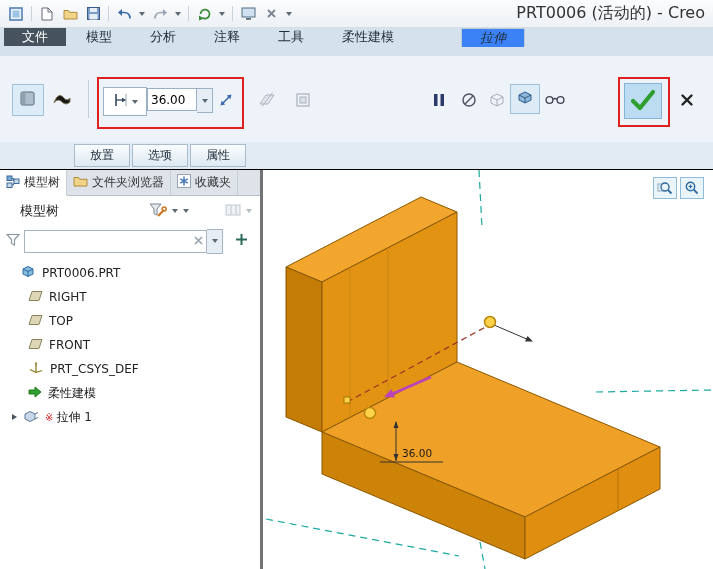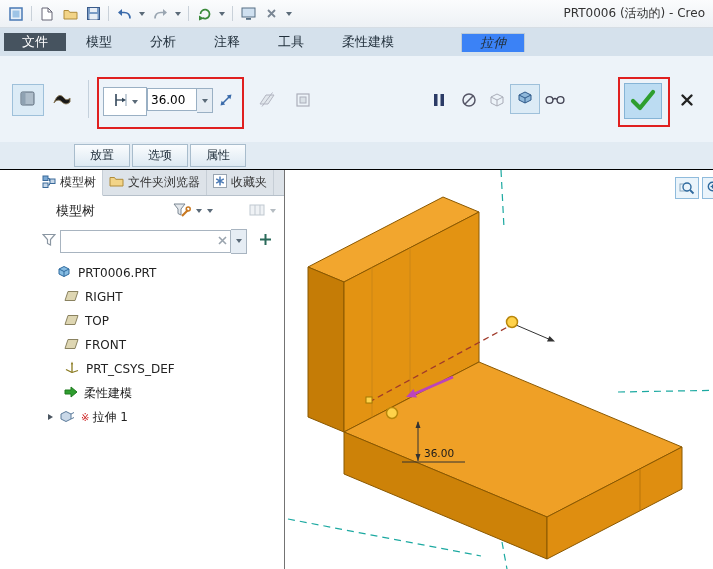--- a/index.html
+++ b/index.html
@@ -4,23 +4,23 @@
 <style>
   html,body{margin:0;padding:0;}
   .app{position:relative;width:713px;height:569px;overflow:hidden;background:#fff;
        font-family:"DejaVu Sans","Liberation Sans",sans-serif;font-size:12px;color:#222;}
   
   .titlebar{height:27px;background:linear-gradient(#fbfcfd,#edf1f5);border-bottom:1px solid #d6dde4;
             display:flex;align-items:center;padding:0 8px;gap:7px;}
   .tb-ic{display:inline-flex;align-items:center;justify-content:center;width:16px;height:16px;}
   .tb-sep{width:1px;height:15px;background:#c9d1d9;}
   .chev{width:0;height:0;border-left:3px solid transparent;border-right:3px solid transparent;border-top:4px solid #5a6a78;display:inline-block;}
-  .tb-title{margin-left:auto;font-size:12px;color:#333;white-space:nowrap;padding-left:24px;}
+  .tb-title{margin-left:auto;font-size:16px;color:#333;white-space:nowrap;padding-left:24px;}
   
-  .tabrow{height:28px;background:#d5e1ec;display:flex;align-items:center;padding-left:4px;gap:2px;}
+  .tabrow{height:28px;background:#d5e1ec;display:flex;align-items:flex-start;padding-left:4px;gap:2px;}
   .tab{display:flex;align-items:center;padding:0 18px;font-size:13px;color:#22303c;}
   .tab.dark{background:#46535f;color:#fff;}
   .tab.active{background:#3b82f6;font-style:italic;border:1px solid #bccbd8;border-bottom:none;margin-left:47px;}
   
   .ribbon{position:relative;height:86px;background:#edf3f9;}
   .rb{position:absolute;display:flex;align-items:center;justify-content:center;}
   .btnbox{border:1px solid #9ec0da;background:#dcebf6;}
   .plain{background:transparent;border:1px solid transparent;}
   .combo-input{position:absolute;left:147px;top:32px;display:flex;}
   .combo-input input{width:42px;height:21px;border:1px solid #9ab0c4;font-size:12px;padding:0 3px;
@@ -28,21 +28,21 @@
   .combo-dd{width:15px;height:23px;border:1px solid #9ab0c4;border-left:none;background:#e6edf4;
        display:flex;align-items:center;justify-content:center;}
   .red-box{position:absolute;border:2px solid #e01f1f;pointer-events:none;}
   .vsep{position:absolute;width:1px;background:#c4d0dc;}
   
   .subtabrow{height:27px;background:#e2ebf3;border-bottom:1px solid #000000;display:flex;align-items:center;gap:2px;padding-left:74px;}
   .subtab{height:21px;padding:0 15px;display:flex;align-items:center;font-size:12px;color:#22303c;
        background:linear-gradient(#fafcfe,#dde9f2);border:1px solid #a8bccc;}
   
   .main{display:flex;height:399px;}
-  .left-panel{width:262px;border-right:1px solid #737373;display:flex;flex-direction:column;background:#fff;margin-left:36px;}
+  .left-panel{width:262px;border-right:3px solid #737373;display:flex;flex-direction:column;background:#fff;}
   .panel-tabs{height:25px;background:#dde3e9;display:flex;border-bottom:1px solid #b6c0ca;}
   .ptab{display:flex;align-items:center;gap:4px;padding:0 6px;font-size:12px;color:#333;border-right:1px solid #c6ced6;white-space:nowrap;}
   .ptab.active{background:#fff;margin-bottom:-1px;border-bottom:1px solid #fff;}
   .tree-header{height:30px;display:flex;align-items:center;padding:0 8px;gap:5px;}
   .tree-title{margin-left:12px;font-size:13px;}
   .th-icons{margin-left:auto;display:flex;align-items:center;gap:5px;}
   .search-row{height:30px;display:flex;align-items:center;padding:0 6px;}
   .search-box{display:flex;align-items:center;height:21px;border:1px solid #a8b4c0;background:#fff;flex:1;padding:0 3px;margin-left:4px;}
   .search-box input{border:none;outline:none;flex:1;min-width:20px;font-size:12px;
        font-family:"DejaVu Sans","Liberation Sans",sans-serif;}

